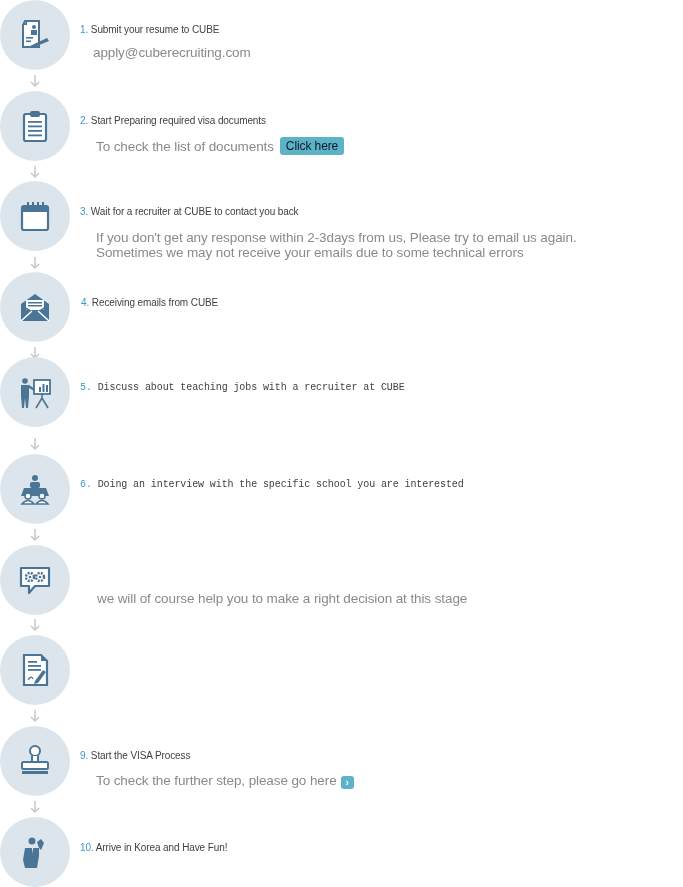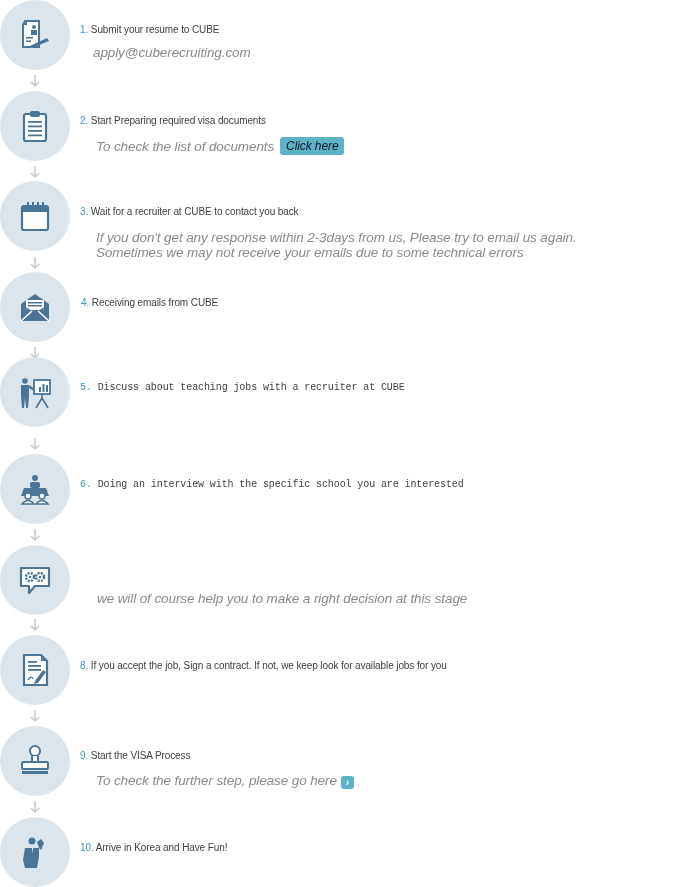--- a/index.html
+++ b/index.html
@@ -5,21 +5,21 @@
   html, body { margin: 0; padding: 0; background: #ffffff; }
   body { width: 683px; height: 887px; position: relative; overflow: hidden;
          font-family: "Liberation Sans", "DejaVu Sans", sans-serif; }
   .step { position: absolute; left: 0; width: 683px; height: 70px; }
   .circle { position: absolute; left: 0; top: 0; width: 70px; height: 70px; border-radius: 50%;
             background: #dde5ec; display: flex; align-items: center; justify-content: center; }
   .circle svg { width: 36px; height: 36px; }
   .arrow { position: absolute; left: 29px; width: 12px; height: 14px; }
   .title { position: absolute; left: 80px; font-size: 10px; color: #3f3f3f; white-space: nowrap; letter-spacing: -0.1px; }
   .num { color: #3a98c8; }
-  .desc { position: absolute; left: 96px; font-size: 13.5px; color: #8a8a8a; white-space: nowrap; line-height: 16px; letter-spacing: -0.1px; font-style: italic; }
+  .desc { position: absolute; left: 96px; font-size: 13.5px; color: #8a8a8a; white-space: nowrap; line-height: 16px; letter-spacing: -0.1px; }
   .btn { display: inline-block; background: #5cb3c6; color: #0f172a; font-size: 12px; padding: 1px 6px; border-radius: 3px;
          margin-left: 6px; line-height: 16px; vertical-align: 1px; cursor: pointer; }
   .go { display: inline-block; width: 13px; height: 13px; background: #5cb3c6; border-radius: 3px; color: #fff;
         font-size: 10px; line-height: 13px; text-align: center; margin-left: 4px; vertical-align: -1px; cursor: pointer; font-weight: bold; }
 </style>
 </head>
 <body>
 
 <div class="step" style="top:0px;">
   <div class="circle">
@@ -171,24 +171,20 @@
     <svg viewBox="0 0 36 36">
       <path d="M7 3 L24 3 L30 9 L30 33 L7 33 Z" fill="#fff" stroke="#4a7596" stroke-width="2.2"></path>
       <path d="M24 3 L24 9 L30 9" fill="#4a7596"></path>
       <rect x="11" y="9" width="9" height="1.8" fill="#4a7596"></rect>
       <rect x="11" y="13" width="13" height="1.8" fill="#4a7596"></rect>
       <rect x="11" y="17" width="13" height="1.8" fill="#4a7596"></rect>
       <path d="M11 28 Q14 23 16 27" stroke="#4a7596" stroke-width="1.3" fill="none"></path>
       <path d="M18 29 L26 18 L29 20 L21 31 L17 32 Z" fill="#4a7596"></path>
     </svg>
   </div>
-  <div class="title" style="top:25px;">
-    <span class="num">8.</span>
-    <span>If you accept the job, Sign a contract. If not, we keep look for available jobs for you</span>
-  </div>
 </div>
 <svg class="arrow" style="top:709px;" viewBox="0 0 12 14">
     <path d="M6 1 V12 M2 8 L6 12 L10 8" stroke="#c8c8c8" stroke-width="1.5" fill="none"></path>
   </svg>
 
 <div class="step" style="top:726px;">
   <div class="circle">
     <svg viewBox="0 0 36 36">
       <circle cx="18" cy="8" r="5" fill="#fff" stroke="#4a7596" stroke-width="2"></circle>
       <path d="M15 13 L15 19 L21 19 L21 13" fill="#fff" stroke="#4a7596" stroke-width="2"></path>

